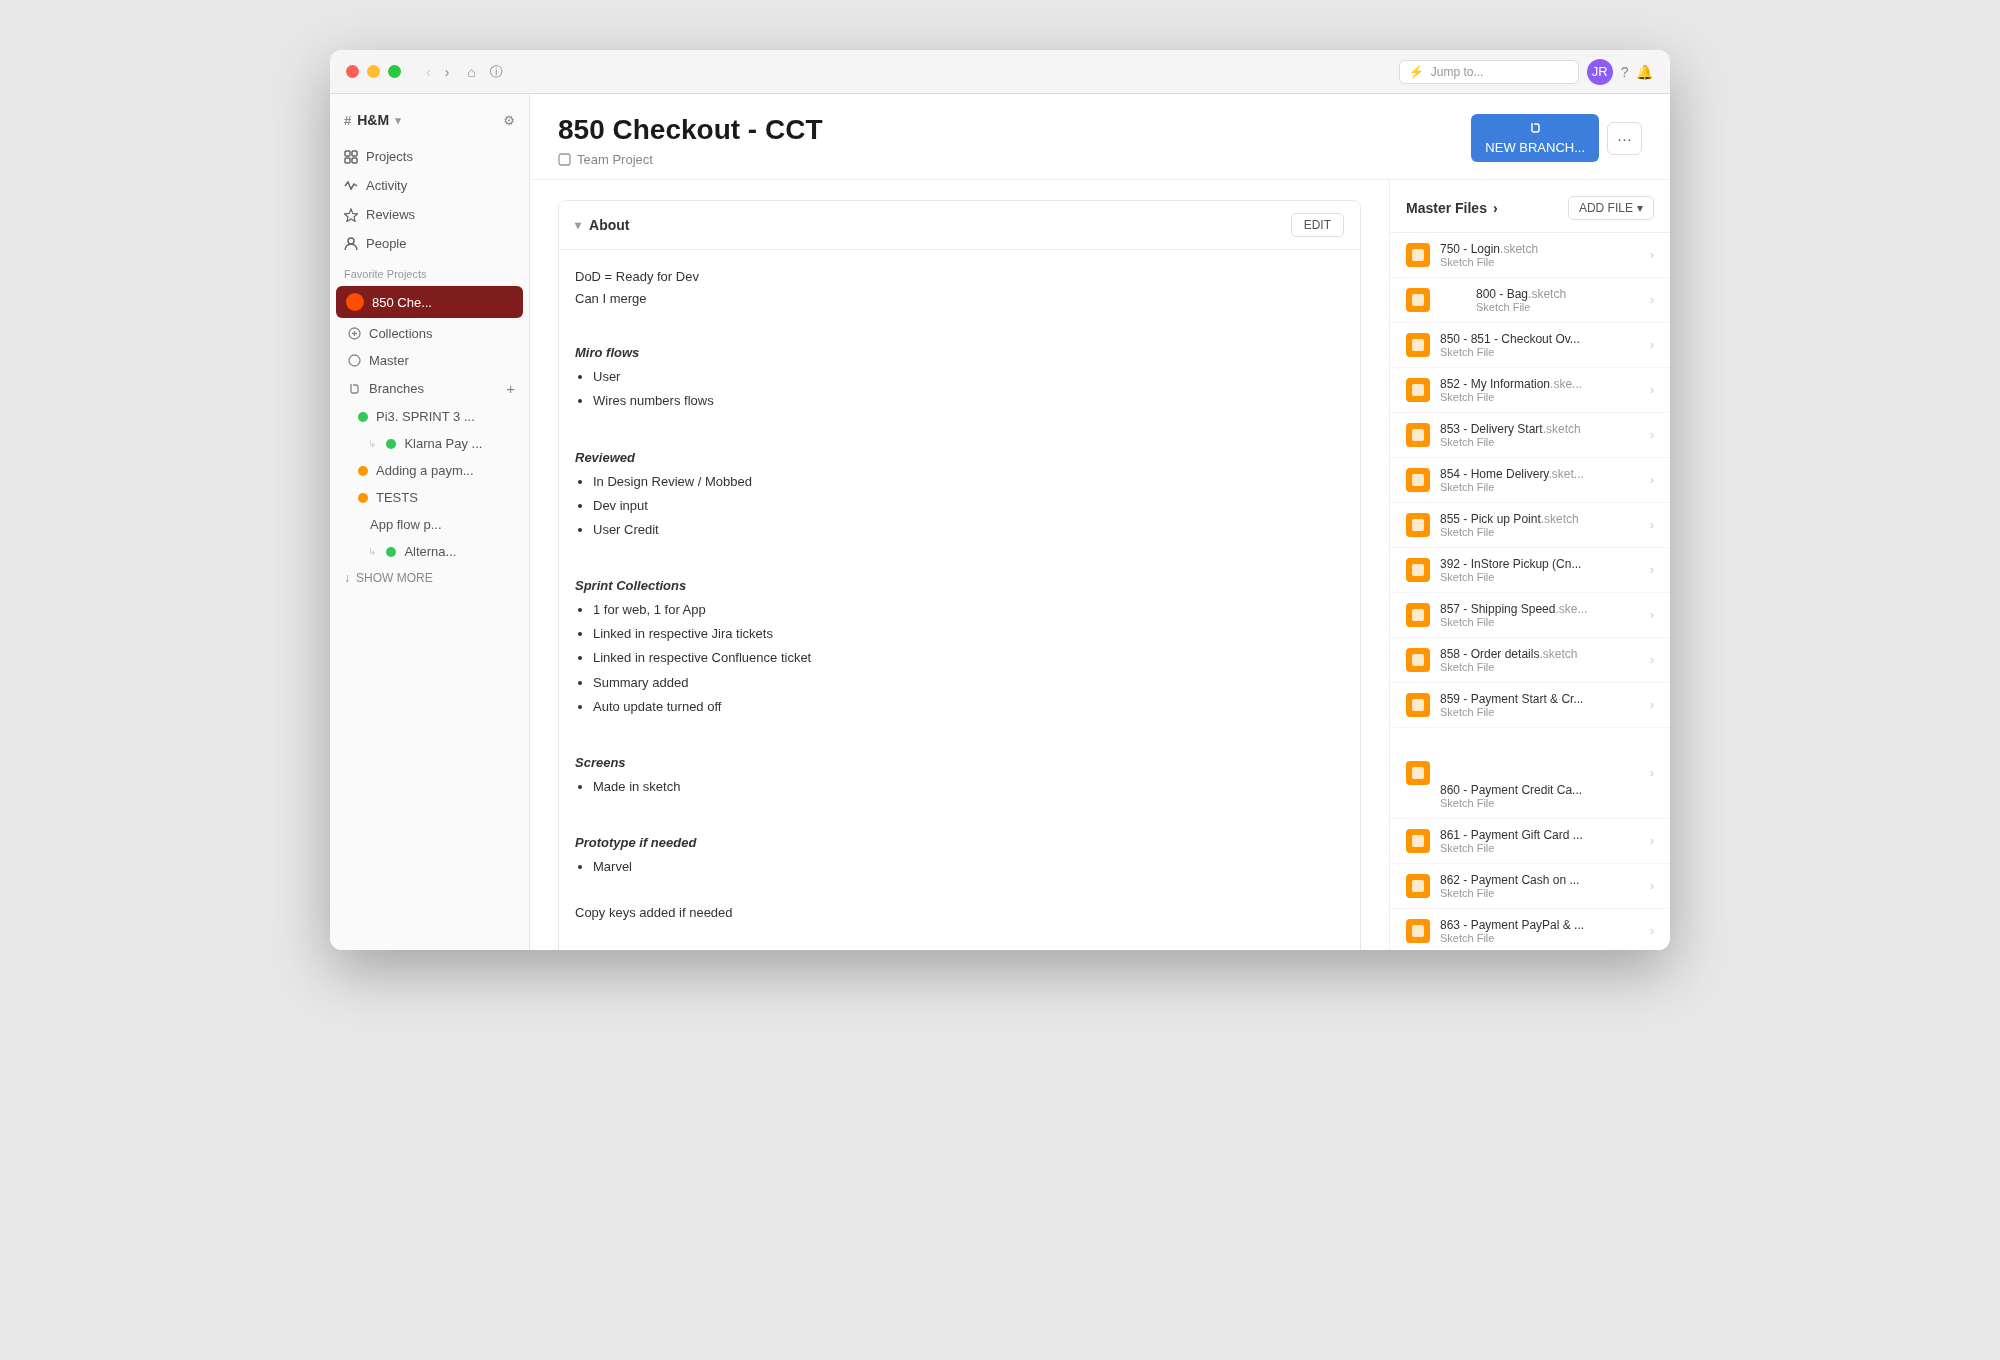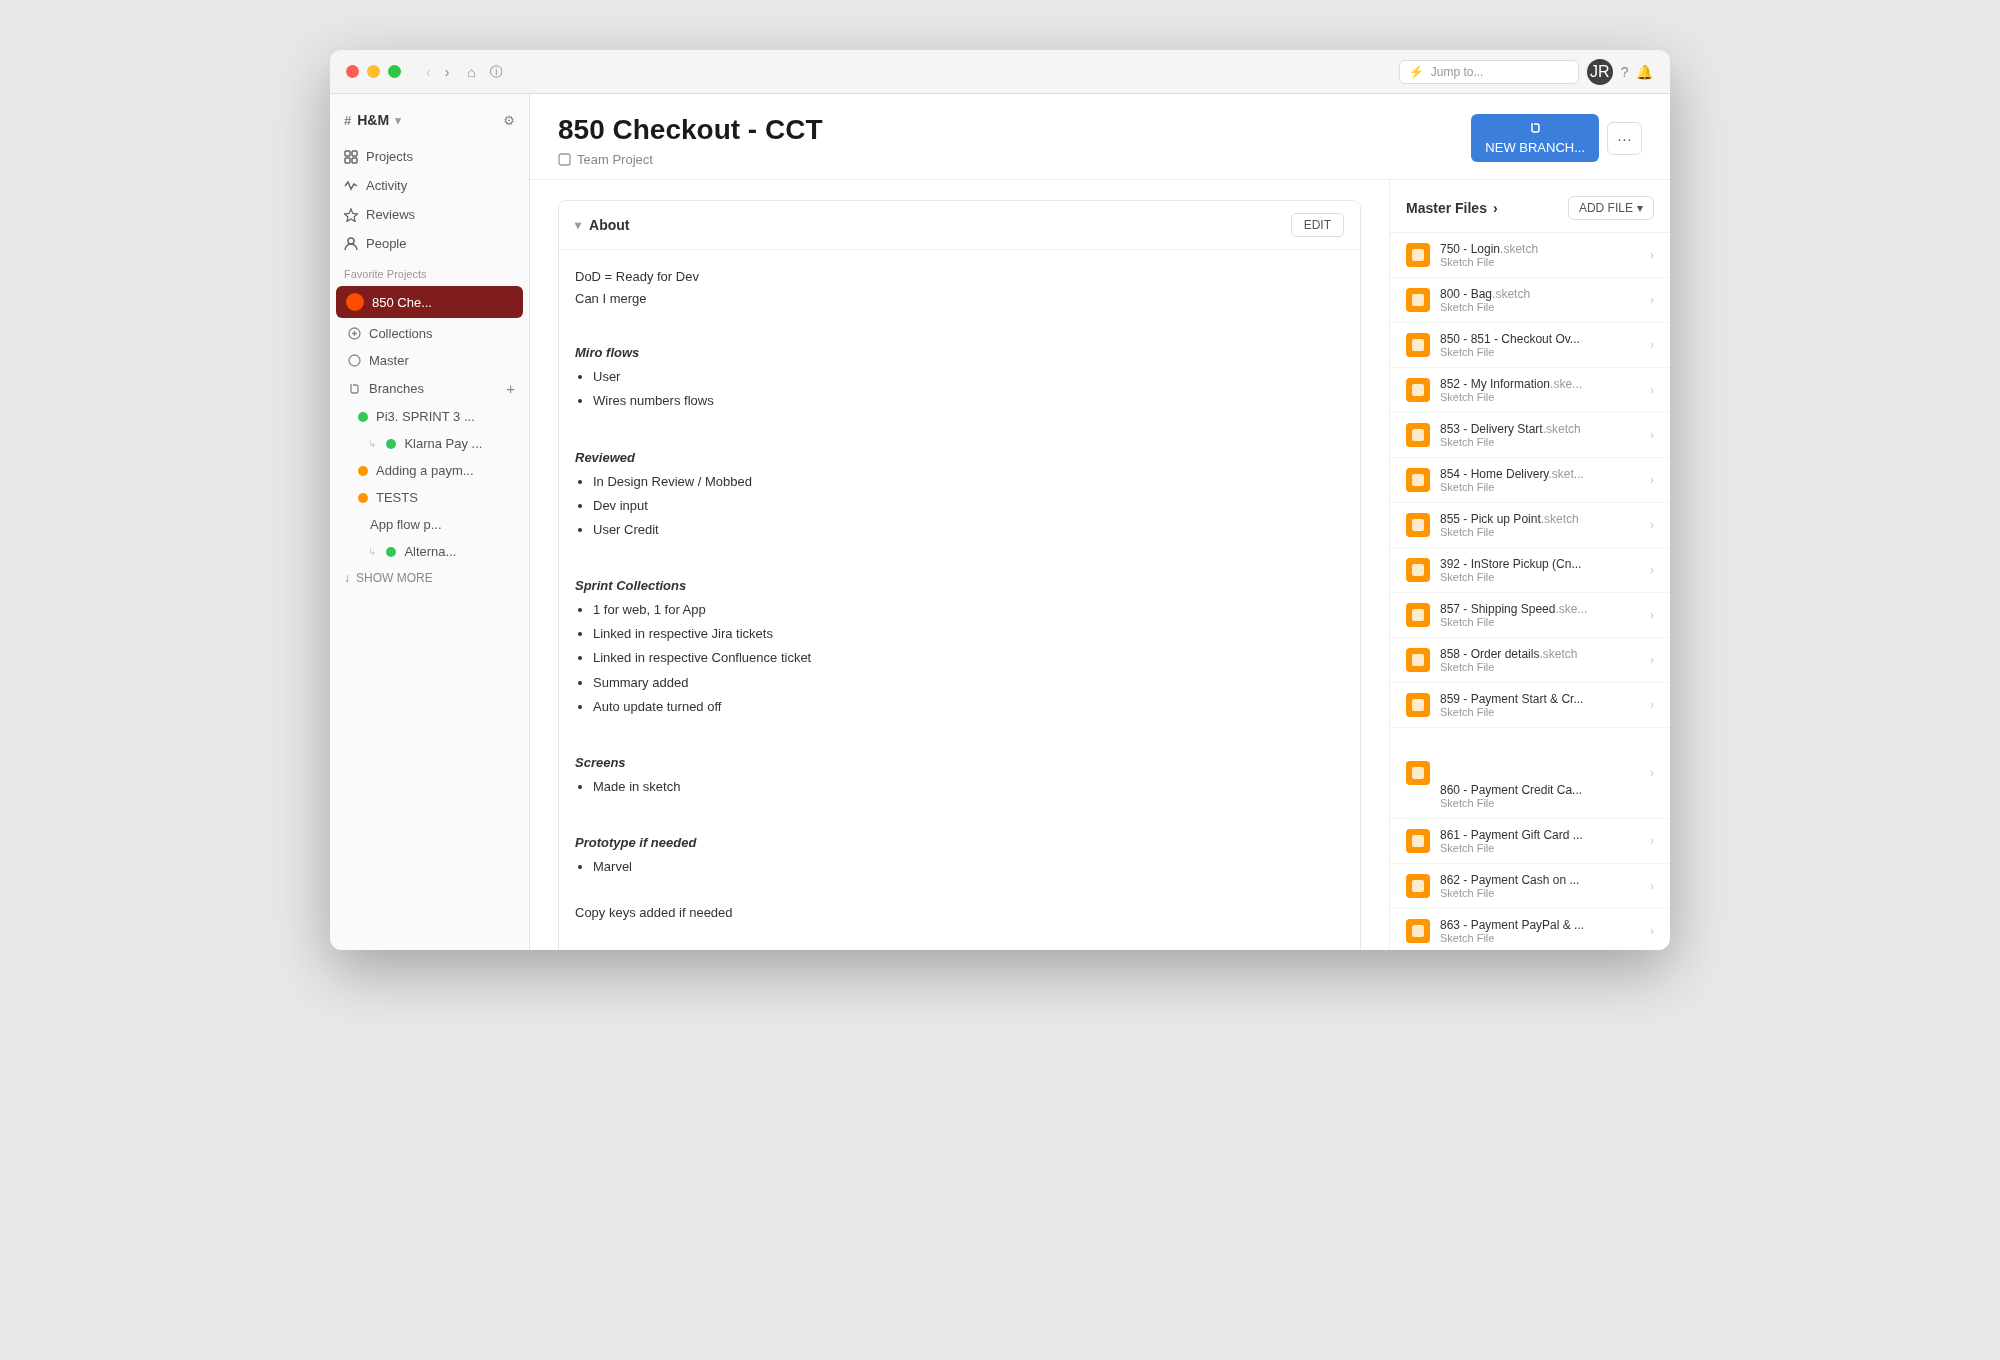--- a/index.html
+++ b/index.html
@@ -14,21 +14,21 @@
     .tl-yellow { background: #febc2e; }
     .tl-green { background: #28c840; }
     .nav-arrows { display: flex; gap: 4px; margin-right: 8px; }
     .nav-btn { background: none; border: none; cursor: pointer; color: #888; font-size: 14px; padding: 2px 5px; }
     .nav-btn:disabled { color: #ccc; }
     .home-btn { background: none; border: none; cursor: pointer; color: #888; font-size: 14px; padding: 2px 5px; margin-right: 4px; }
     .info-btn { background: none; border: none; cursor: pointer; color: #888; font-size: 13px; padding: 2px 5px; }
     .jump-to { margin-left: auto; display: flex; align-items: center; gap: 8px; }
     .jump-input { background: #fff; border: 1px solid #ddd; border-radius: 6px; padding: 4px 10px; font-size: 12px; color: #555; width: 180px; display: flex; align-items: center; gap: 6px; }
     .jump-input span { color: #999; }
-    .avatar-btn { width: 26px; height: 26px; border-radius: 50%; background: #404040; border: none; cursor: pointer; display: flex; align-items: center; justify-content: center; color: #fff; font-size: 16px; }
+    .avatar-btn { width: 26px; height: 26px; border-radius: 50%; background: #8b5cf6; border: none; cursor: pointer; display: flex; align-items: center; justify-content: center; color: #fff; font-size: 13px; }
     .help-btn, .bell-btn { background: none; border: none; cursor: pointer; color: #888; font-size: 14px; }
 
     .app-body { display: flex; flex: 1; overflow: hidden; }
 
     .sidebar { width: 200px; background: #fafafa; border-right: 1px solid #e5e5e5; flex-shrink: 0; padding: 12px 0; overflow-y: auto; }
     .sidebar-brand { display: flex; align-items: center; justify-content: space-between; padding: 6px 14px 14px; }
     .brand-name { font-size: 14px; font-weight: 600; color: #333; display: flex; align-items: center; gap: 6px; }
     .brand-hash { color: #888; font-size: 13px; }
     .filter-icon { color: #888; cursor: pointer; font-size: 13px; }
 
@@ -323,21 +323,21 @@
                 <div class="file-name">750 - Login<span style="color:#999;">.sketch</span></div>
                 <div class="file-type">Sketch File</div>
               </div>
               <span class="file-chevron">›</span>
             </div>
 
             <div class="file-item">
               <div class="file-icon">
                   <div class="file-icon-inner"></div>
                 </div>
-              <div style="flex:1;">
+              <div style="flex:1;margin-left:36px;">
                 <div class="file-name">800 - Bag<span style="color:#999;">.sketch</span></div>
                 <div class="file-type">Sketch File</div>
               </div>
               <span class="file-chevron">›</span>
             </div>
 
             <div class="file-item">
               <div class="file-icon">
                   <div class="file-icon-inner"></div>
                 </div>

